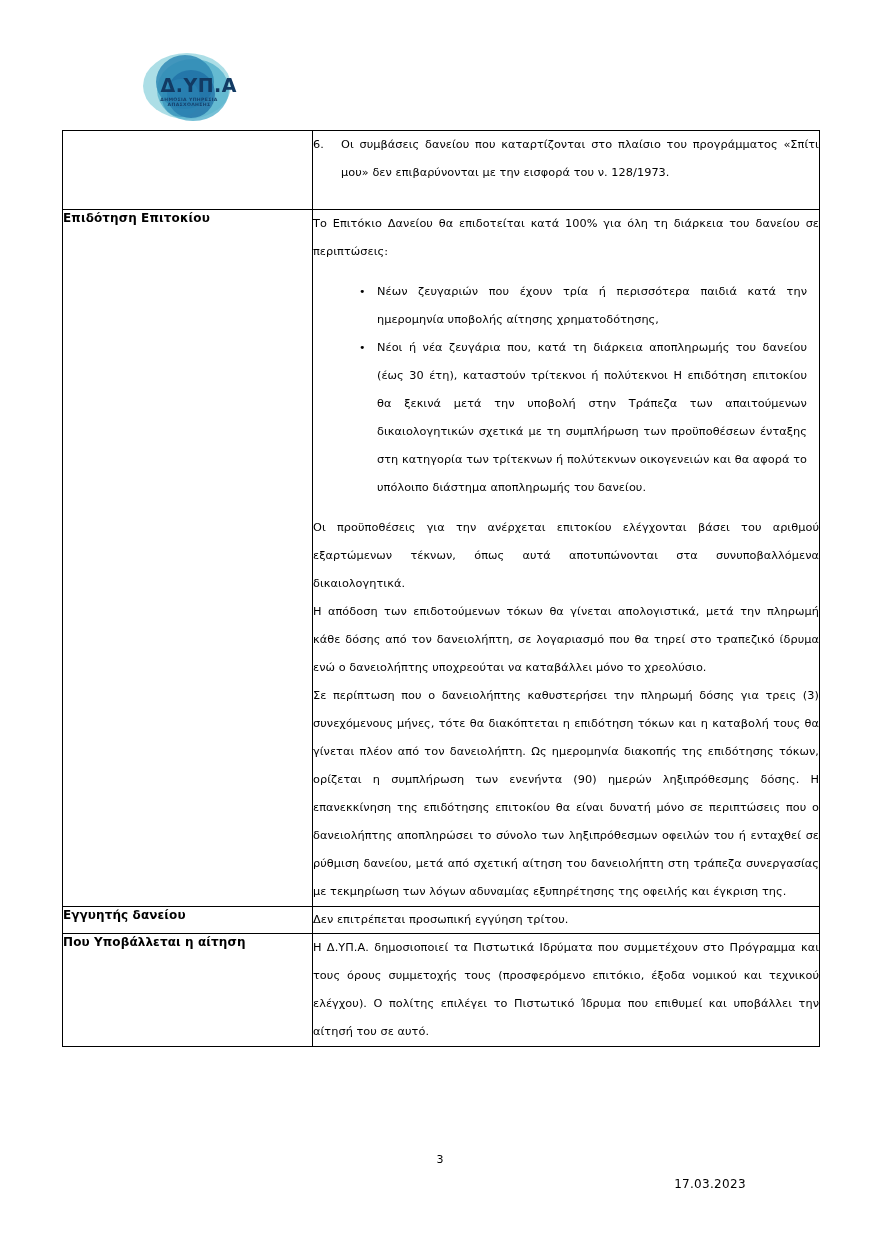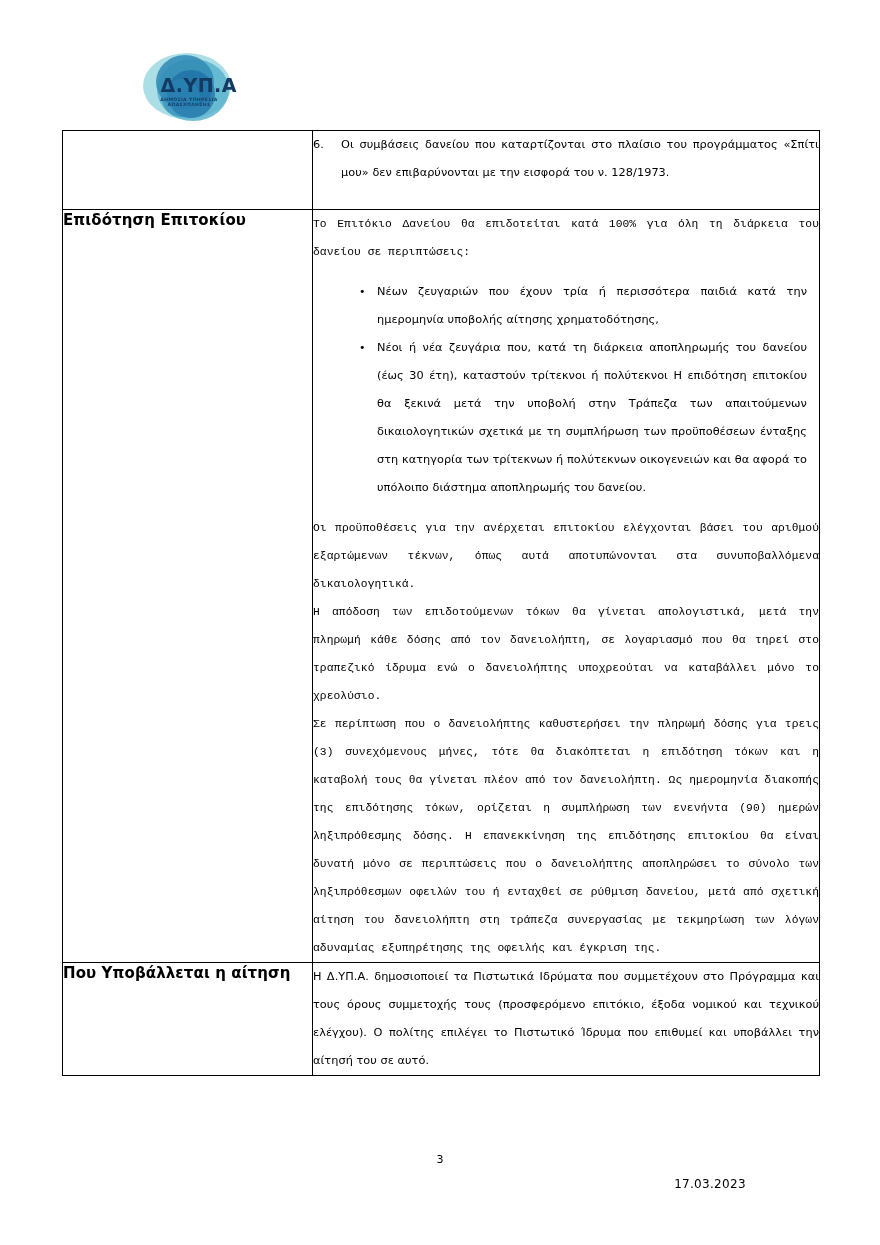--- a/index.html
+++ b/index.html
@@ -68,41 +68,40 @@
   }
   #doc-table td {
     border: 1.3px solid #000000;
     vertical-align: top;
     padding: 0;
   }
   td.label-cell {
     width: 249px;
     vertical-align: middle;
     padding: 6px 10px 6px 20px;
-    font-size: 15px;
+    font-size: 12px;
     font-weight: bold;
     line-height: 1.45;
     letter-spacing: 0.1px;
   }
   td.content-cell {
     padding: 10px 11px 10px 9px;
     font-size: 11.3px;
     line-height: 28px;
     text-align: justify;
     text-justify: inter-word;
     letter-spacing: 0.05px;
   }
   td.content-cell.compact {
     line-height: 26px;
     padding-top: 7px;
     padding-bottom: 7px;
   }
   .para {
     margin: 0;
-    font-family: Liberation Mono, monospace;
   }
   ul.bullets {
     list-style: none;
     margin: 12px;
     padding: 0;
   }
   ul.bullets > li {
     position: relative;
     padding-left: 52px;
     margin: 0;
@@ -184,20 +183,24 @@
           <li>Νέων ζευγαριών που έχουν τρία ή περισσότερα παιδιά κατά την ημερομηνία υποβολής αίτησης χρηματοδότησης,</li>
           <li>Νέοι ή νέα ζευγάρια που, κατά τη διάρκεια αποπληρωμής του δανείου (έως 30 έτη), καταστούν τρίτεκνοι ή πολύτεκνοι Η επιδότηση επιτοκίου θα ξεκινά μετά την υποβολή στην Τράπεζα των απαιτούμενων δικαιολογητικών σχετικά με τη συμπλήρωση των προϋποθέσεων ένταξης στη κατηγορία των τρίτεκνων ή πολύτεκνων οικογενειών και θα αφορά το υπόλοιπο διάστημα αποπληρωμής του δανείου.</li>
         </ul>
         <p class="para">Οι προϋποθέσεις για την ανέρχεται επιτοκίου ελέγχονται βάσει του αριθμού εξαρτώμενων τέκνων, όπως αυτά αποτυπώνονται στα συνυποβαλλόμενα δικαιολογητικά.</p>
         <p class="para">Η απόδοση των επιδοτούμενων τόκων θα γίνεται απολογιστικά, μετά την πληρωμή κάθε δόσης από τον δανειολήπτη, σε λογαριασμό που θα τηρεί στο τραπεζικό ίδρυμα ενώ ο δανειολήπτης υποχρεούται να καταβάλλει μόνο το χρεολύσιο.</p>
         <p class="para">Σε περίπτωση που ο δανειολήπτης καθυστερήσει την πληρωμή δόσης για τρεις (3) συνεχόμενους μήνες, τότε θα διακόπτεται η επιδότηση τόκων και η καταβολή τους θα γίνεται πλέον από τον δανειολήπτη. Ως ημερομηνία διακοπής της επιδότησης τόκων, ορίζεται η συμπλήρωση των ενενήντα (90) ημερών ληξιπρόθεσμης δόσης. Η επανεκκίνηση της επιδότησης επιτοκίου θα είναι δυνατή μόνο σε περιπτώσεις που ο δανειολήπτης αποπληρώσει το σύνολο των ληξιπρόθεσμων οφειλών του ή ενταχθεί σε ρύθμιση δανείου, μετά από σχετική αίτηση του δανειολήπτη στη τράπεζα συνεργασίας με τεκμηρίωση των λόγων αδυναμίας εξυπηρέτησης της οφειλής και έγκριση της.</p>
       </td>
     </tr>
 
 
+    <tr>
+      <td class="label-cell">Εγγυητής δανείου</td>
+      <td class="content-cell compact">Δεν επιτρέπεται προσωπική εγγύηση τρίτου.</td>
+    </tr>
 
     <tr>
       <td class="label-cell">Που Υποβάλλεται η αίτηση</td>
       <td class="content-cell">Η Δ.ΥΠ.Α. δημοσιοποιεί τα Πιστωτικά Ιδρύματα που συμμετέχουν στο Πρόγραμμα και τους όρους συμμετοχής τους (προσφερόμενο επιτόκιο, έξοδα νομικού και τεχνικού ελέγχου). Ο πολίτης επιλέγει το Πιστωτικό Ίδρυμα που επιθυμεί και υποβάλλει την αίτησή του σε αυτό.</td>
     </tr>
 
   </tbody>
 </table>
 
 <div id="page-number">3</div>

